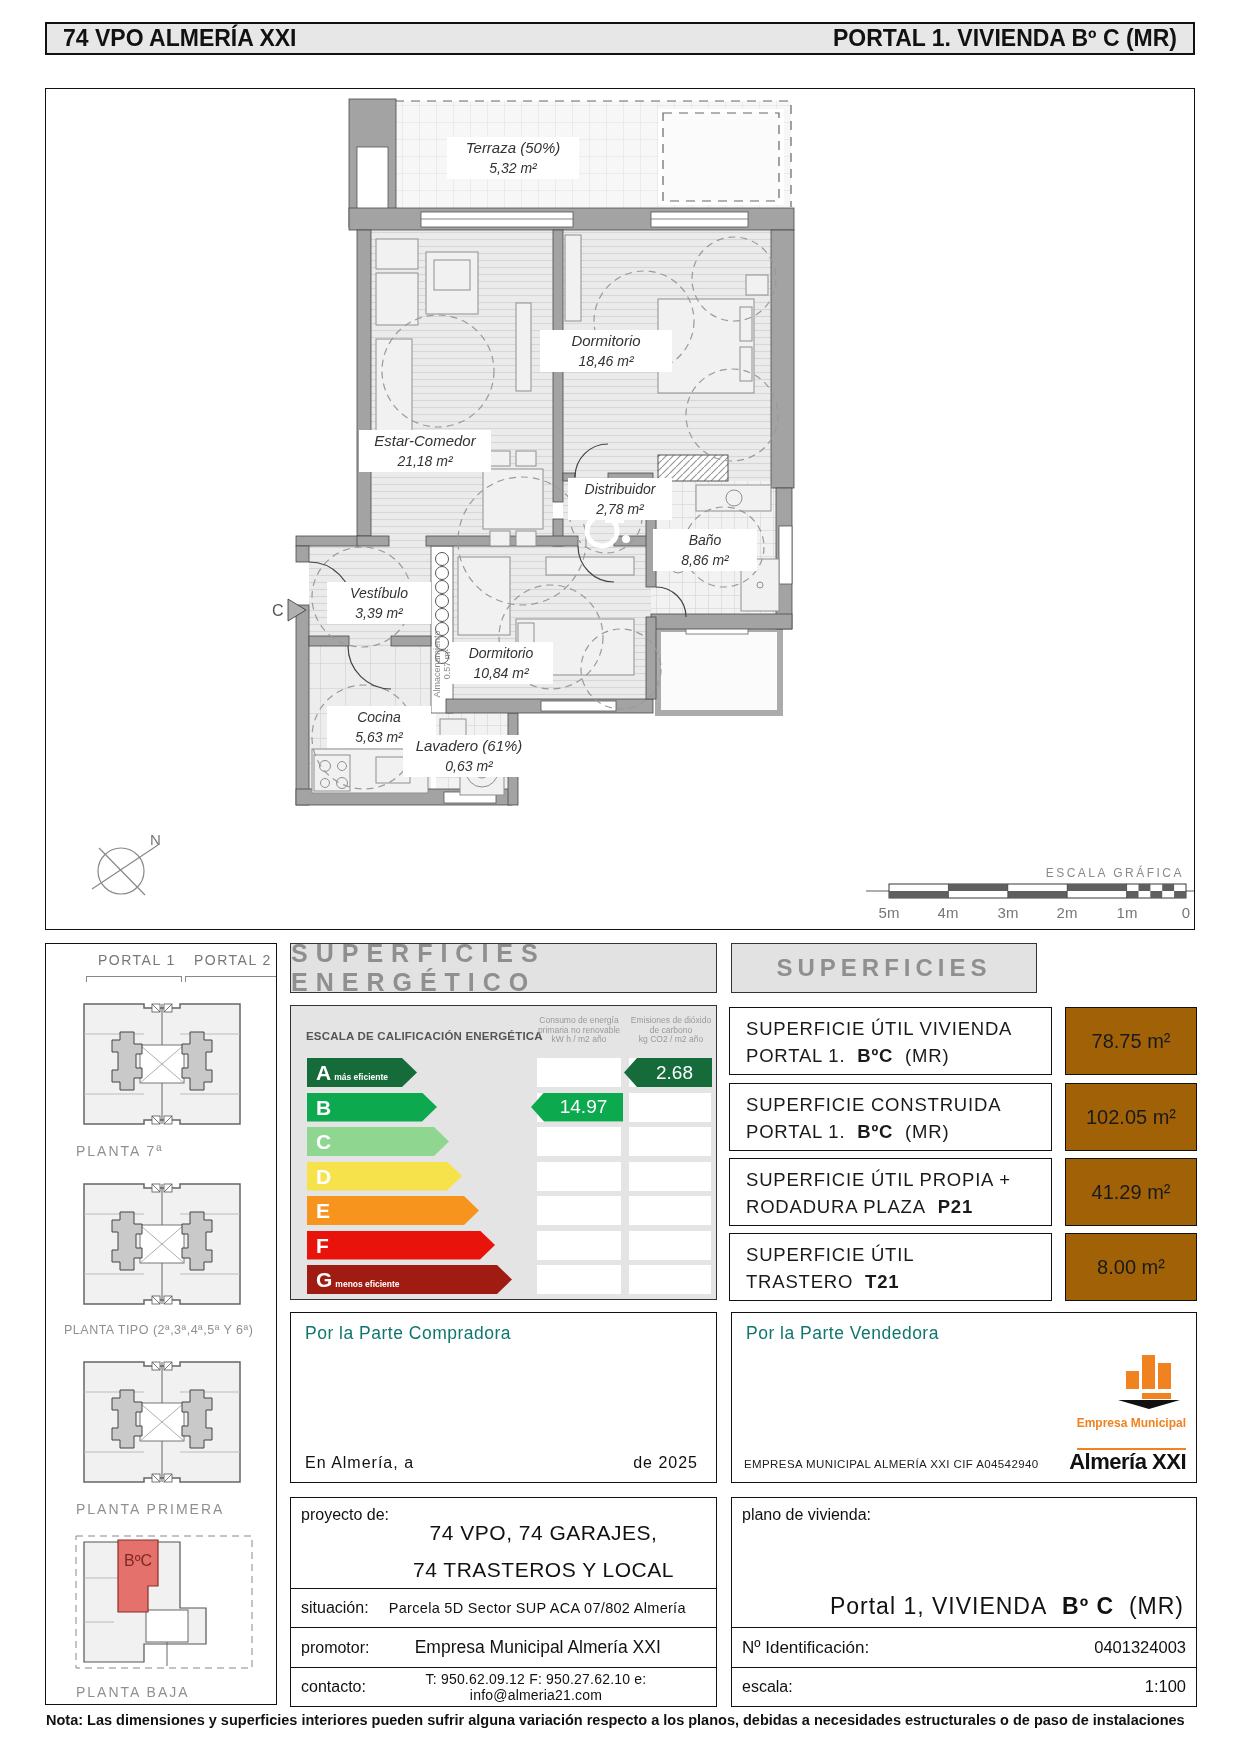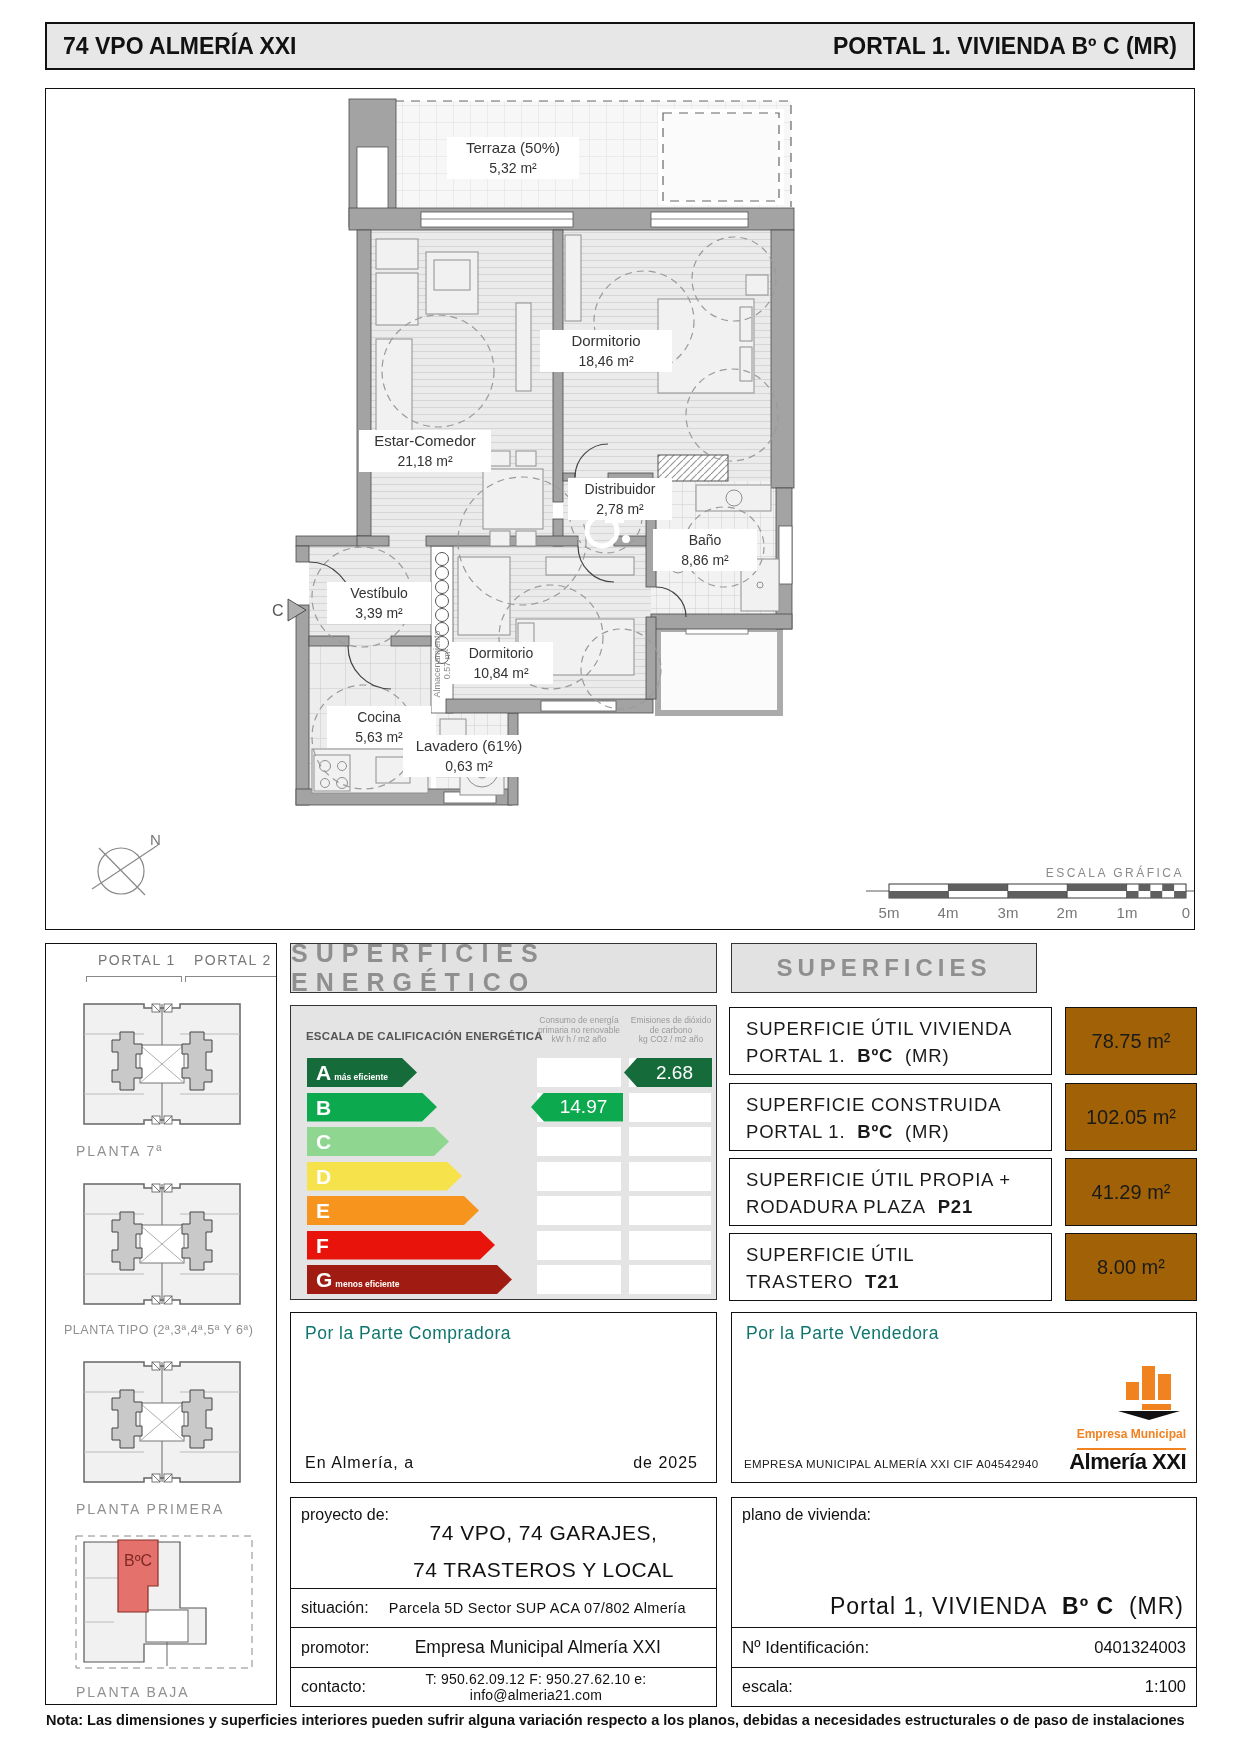--- a/index.html
+++ b/index.html
@@ -5,36 +5,37 @@
   * { margin:0; padding:0; box-sizing:border-box; }
   html,body { background:#fff; }
   body {
     width:1241px; height:1754px; position:relative;
     font-family:"Liberation Sans", sans-serif; color:#111;
   }
   .abs { position:absolute; }
 
   
   .titlebar {
-    left:45px; top:22px; width:1150px; height:48px;
+    left:45px; top:22px; width:1150px; height:33px;
     background:#e7e7e7; border:2px solid #111;
     display:flex; justify-content:space-between; align-items:center;
     padding:0 16px; font-weight:bold; font-size:23px;
   }
 
   
   .planbox {
     left:45px; top:88px; width:1150px; height:842px;
     border:1.6px solid #111; background:#fff; overflow:hidden;
   }
   .planbox svg { position:absolute; left:0; top:0; }
   .room-label {
     position:absolute; text-align:center; background:#fff;
     padding:1px 5px; line-height:20px; color:#333; width:132px;
     font-size:15px;
+    font-style:italic;
   }
   .room-label .area { display:block; font-size:14px; }
   .room-label.small { width:104px; font-size:14px; }
   .alm-label {
     position:absolute; transform:rotate(-90deg); transform-origin:left top;
     font-size:9px; color:#8a8a8a; text-align:center; width:70px; line-height:10px;
     background:transparent;
   }
 
   
@@ -106,21 +107,21 @@
   .sig-seller { left:731px; top:1312px; width:466px; height:171px; }
   .sig-title { position:absolute; left:14px; top:10px; font-size:17.5px; color:#0f766e; letter-spacing:0.5px; }
   .sig-bottom-l { position:absolute; left:14px; bottom:10px; font-size:16px; letter-spacing:1px; }
   .sig-bottom-r { position:absolute; right:18px; bottom:10px; font-size:16px; letter-spacing:1px; }
   .company-line { position:absolute; left:12px; bottom:12px; font-size:11.5px; letter-spacing:0.4px; color:#222; }
   .logo { position:absolute; right:10px; bottom:8px; width:128px; text-align:right; }
   .logo .icon { margin:0 6px 2px auto; width:62px; height:56px; position:relative; }
   .logo .sq { position:absolute; background:#f08220; }
   .logo .chev { position:absolute; left:0; bottom:0; width:0; height:0;
     border-left:31px solid transparent; border-right:31px solid transparent; border-top:9px solid #111; }
-  .logo .top { font-size:12px; font-weight:bold; color:#f08220; border-bottom:2px solid #f08220; display:inline-block; padding-bottom:7px; }
+  .logo .top { font-size:12px; font-weight:bold; color:#f08220; border-bottom:2px solid #f08220; display:inline-block; padding-bottom:18px; }
   .logo .bot { font-size:22px; font-weight:bold; color:#111; letter-spacing:-0.5px; line-height:24px; }
 
   
   .tcell { border:1.5px solid #111; background:#fff; }
   .tlabel { position:absolute; left:10px; top:8px; font-size:16px; color:#111; }
   .tc-proyecto { left:290px; top:1497px; width:427px; height:92px; }
   .tc-situacion { left:290px; top:1587.5px; width:427px; height:41px; }
   .tc-promotor { left:290px; top:1627px; width:427px; height:41px; }
   .tc-contacto { left:290px; top:1666.5px; width:427px; height:40px; }
   .tc-plano { left:731px; top:1497px; width:466px; height:131.5px; }

